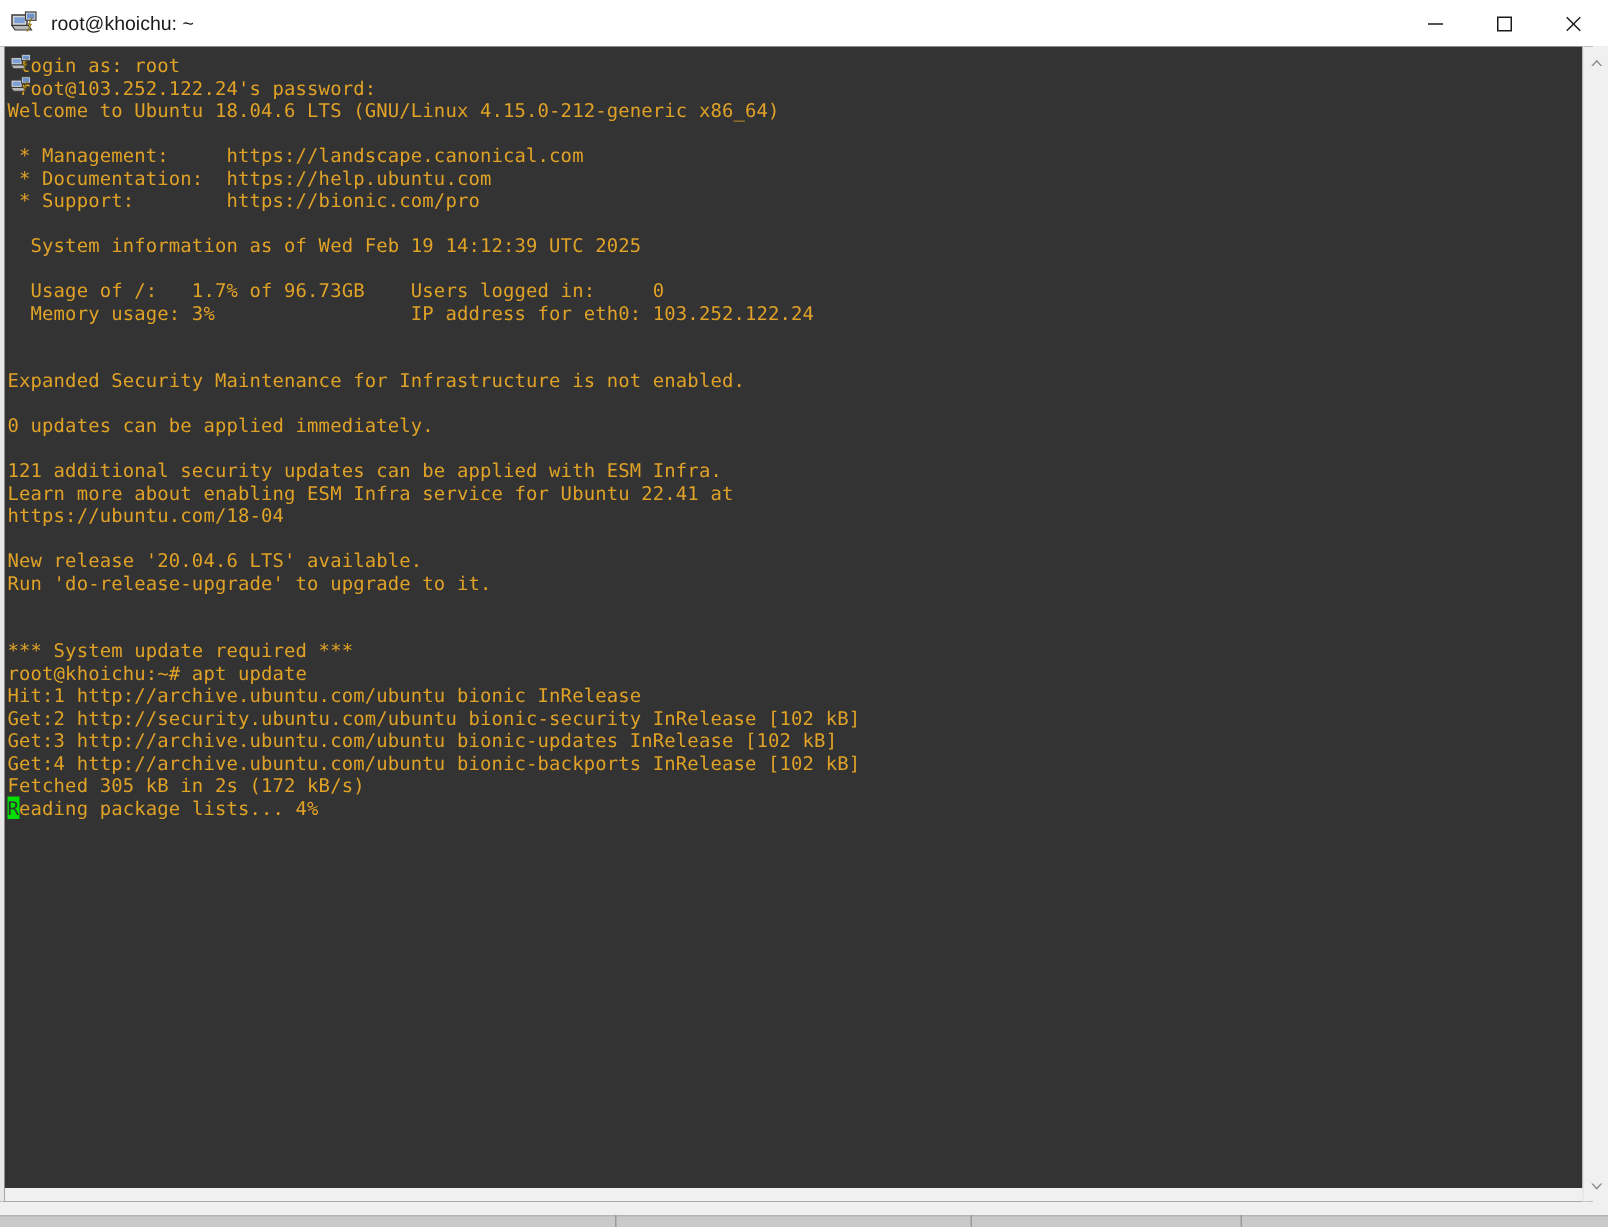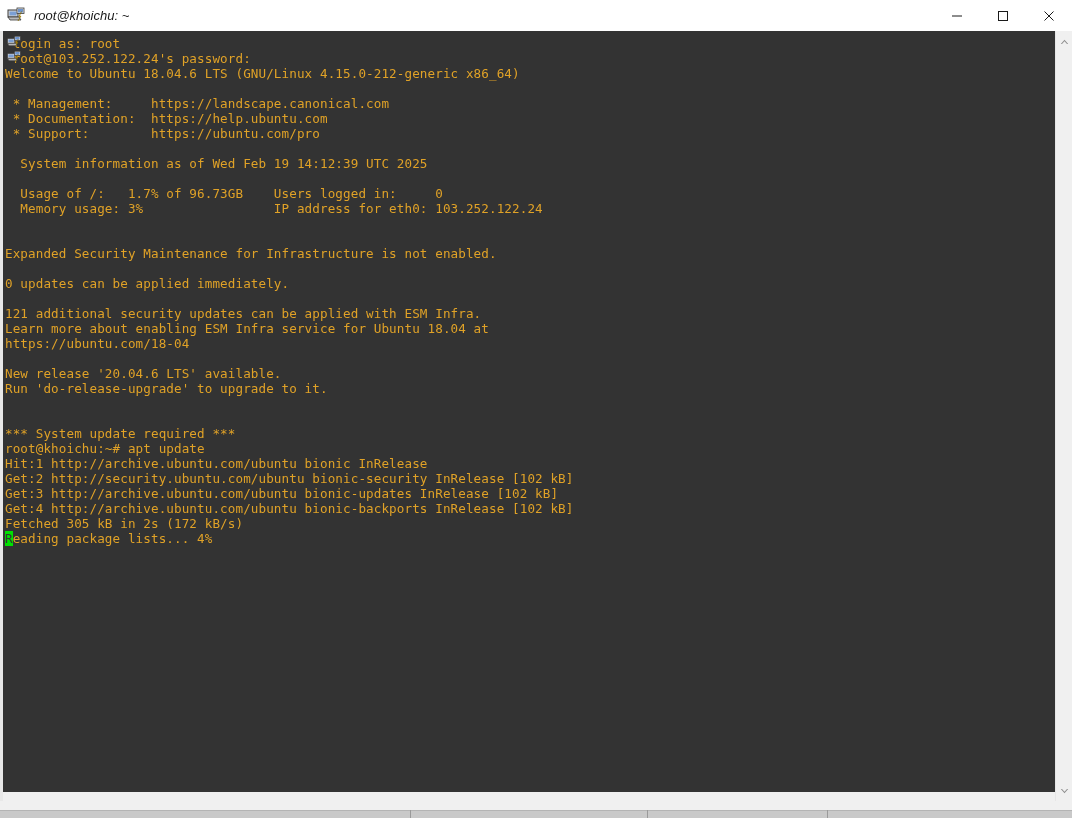--- a/index.html
+++ b/index.html
@@ -29,21 +29,20 @@
   .titlebar {
     position: absolute;
     left: 0; top: 0;
     width: 1072px;
     height: 32px;
     background: #ffffff;
     border-bottom: 1px solid #d9d9d9;
     display: flex;
     align-items: center;
     box-sizing: border-box;
-    font-style: italic;
   }
   .titlebar-left {
     display: flex;
     align-items: center;
     padding-left: 7px;
     flex: 1 1 auto;
     min-width: 0;
     height: 100%;
   }
   .app-icon {
@@ -228,34 +227,34 @@
   <div class="term-outer">
 
     <div class="term-frame">
       <div class="term-screen" id="term-screen">
           <div class="line"> login as: root</div>
           <div class="line"> root@103.252.122.24's password:</div>
           <div class="line">Welcome to Ubuntu 18.04.6 LTS (GNU/Linux 4.15.0-212-generic x86_64)</div>
           <div class="line blank"> </div>
           <div class="line"> * Management:     https://landscape.canonical.com</div>
           <div class="line"> * Documentation:  https://help.ubuntu.com</div>
-          <div class="line"> * Support:        https://ubuntu.com/pro</div>
+          <div class="line"> * Support:        https://bionic.com/pro</div>
           <div class="line blank"> </div>
           <div class="line">  System information as of Wed Feb 19 14:12:39 UTC 2025</div>
           <div class="line blank"> </div>
           <div class="line">  Usage of /:   1.7% of 96.73GB    Users logged in:     0</div>
           <div class="line">  Memory usage: 3%                 IP address for eth0: 103.252.122.24</div>
           <div class="line blank"> </div>
           <div class="line blank"> </div>
           <div class="line">Expanded Security Maintenance for Infrastructure is not enabled.</div>
           <div class="line blank"> </div>
           <div class="line">0 updates can be applied immediately.</div>
           <div class="line blank"> </div>
           <div class="line">121 additional security updates can be applied with ESM Infra.</div>
-          <div class="line">Learn more about enabling ESM Infra service for Ubuntu 18.04 at</div>
+          <div class="line">Learn more about enabling ESM Infra service for Ubuntu 22.41 at</div>
           <div class="line">https://ubuntu.com/18-04</div>
           <div class="line blank"> </div>
           <div class="line">New release '20.04.6 LTS' available.</div>
           <div class="line">Run 'do-release-upgrade' to upgrade to it.</div>
           <div class="line blank"> </div>
           <div class="line blank"> </div>
           <div class="line">*** System update required ***</div>
           <div class="line">root@khoichu:~# apt update</div>
           <div class="line">Hit:1 http://archive.ubuntu.com/ubuntu bionic InRelease</div>
           <div class="line">Get:2 http://security.ubuntu.com/ubuntu bionic-security InRelease [102 kB]</div>

